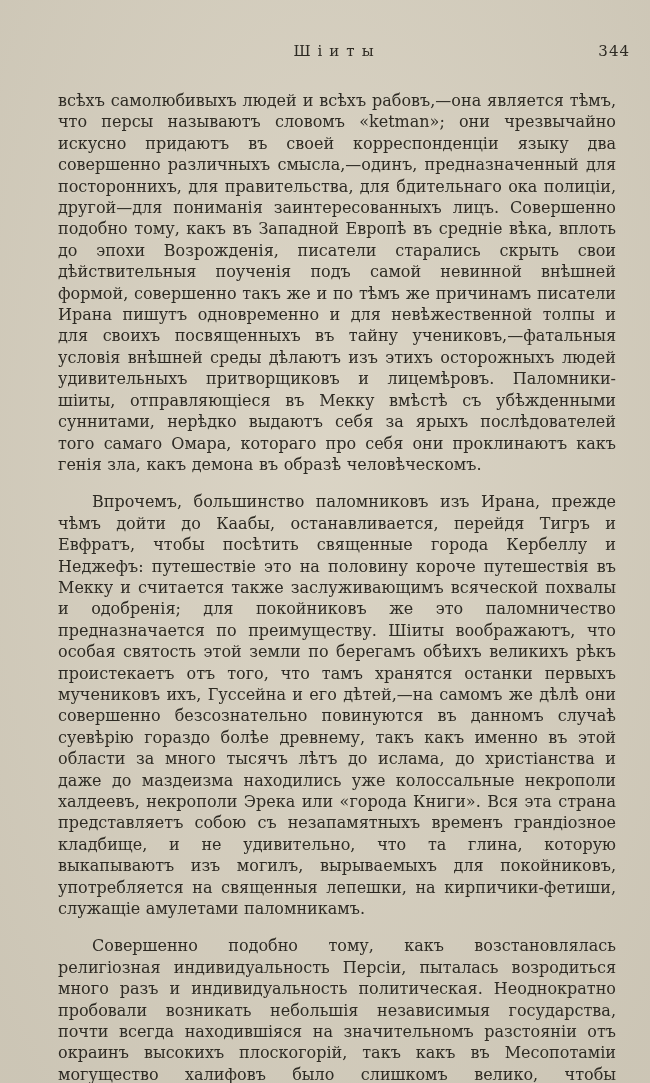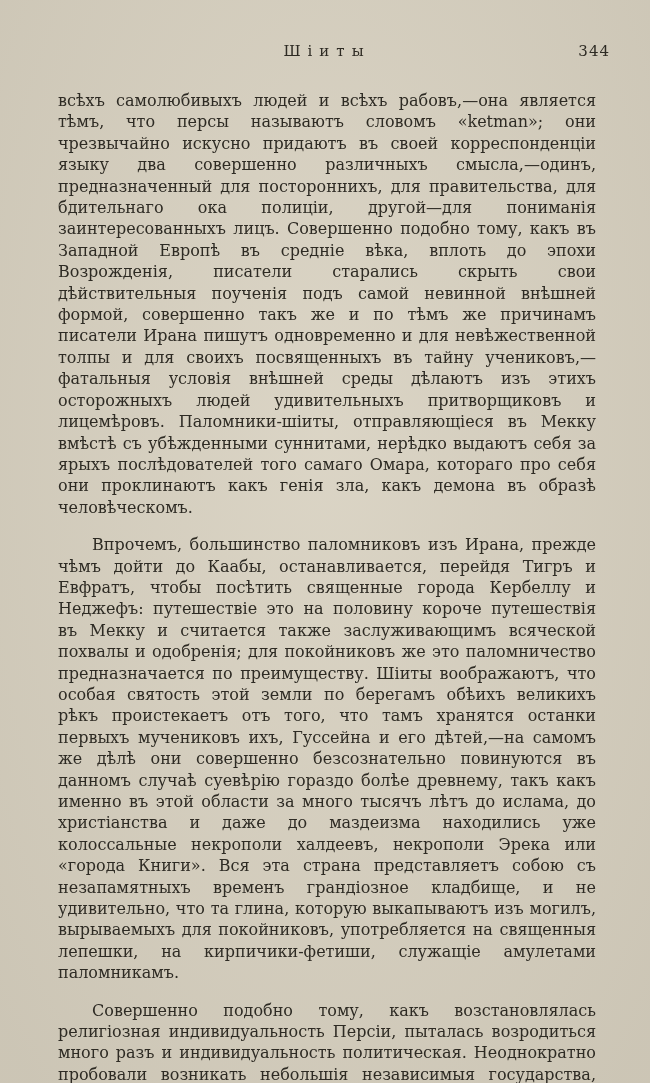--- a/index.html
+++ b/index.html
@@ -11,21 +11,21 @@
     height: 1083px;
     background: #d7d0bf;
     font-family: "DejaVu Serif", serif;
     color: #2e2b24;
     overflow: hidden;
   }
   .page {
     box-sizing: border-box;
     width: 650px;
     height: 1083px;
-    padding: 42px 38px 30px 42px;
+    padding: 42px 18px 30px 42px;
     background:
       radial-gradient(ellipse at 50% 40%, rgba(255,255,255,0.10), rgba(0,0,0,0.05) 95%),
       #d7d0bf;
   }
   .header {
     position: relative;
     height: 22px;
     margin-bottom: 26px;
     font-size: 15px;
   }

